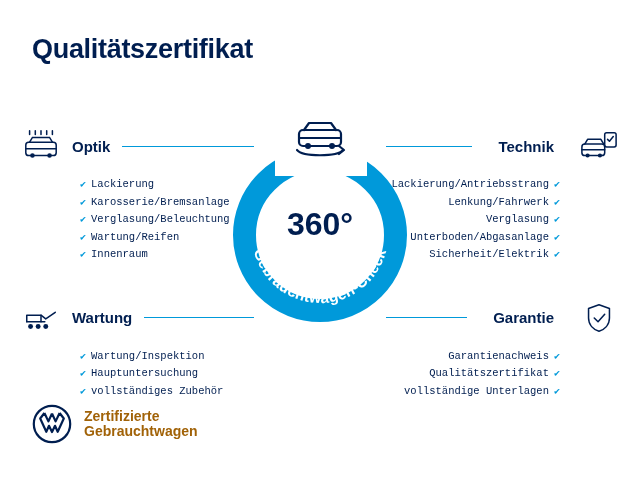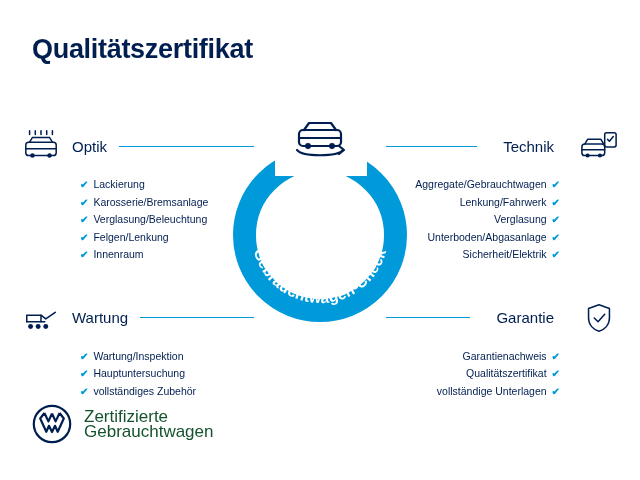--- a/index.html
+++ b/index.html
@@ -37,35 +37,36 @@
   .col-right .block-head { flex-direction: row-reverse; gap: 14px; }
 
   .head-icon {
     width: 38px; height: 36px;
     flex: 0 0 38px;
     display: flex; align-items: center; justify-content: center;
     color: #001e50;
   }
   .head-label {
     font-size: 15px;
-    font-weight: normal;
+    font-weight: bold;
     color: #001e50;
     padding: 0 12px;
     white-space: nowrap;
   }
   .head-rule {
     flex: 1 1 auto;
     height: 1px;
     background: #0099da;
   }
 
   .list {
     list-style: none;
     margin: 10px 0 0 0;
     padding: 0;
+    font-family: Liberation Mono, monospace;
   }
   .list li {
     font-size: 10.5px;
     color: #001e50;
     line-height: 17.5px;
     white-space: nowrap;
   }
   .col-left .list li { padding-left: 58px; }
   .col-right .list li { padding-right: 58px; }
   .tick {
@@ -135,23 +136,23 @@
     bottom: 36px;
     display: flex;
     align-items: center;
   }
   .vw-logo {
     width: 40px; height: 40px;
     flex: 0 0 40px;
   }
   .footer-text {
     margin-left: 12px;
-    font-size: 17px;
-    font-weight: normal;
-    color: #14532d;
+    font-size: 14px;
+    font-weight: bold;
+    color: #a16207;
     line-height: 15px;
   }
 </style>
 </head>
 <body>
 
 <div class="page">
 
   <div class="title">Qualitätszertifikat</div>
 
@@ -171,21 +172,21 @@
             </g>
           </svg>
         </span>
         <span class="head-label">Optik</span>
         <span class="head-rule"></span>
       </div>
       <ul class="list">
         <li><span class="tick">✔</span><span>Lackierung</span></li>
         <li><span class="tick">✔</span><span>Karosserie/Bremsanlage</span></li>
         <li><span class="tick">✔</span><span>Verglasung/Beleuchtung</span></li>
-        <li><span class="tick">✔</span><span>Felgen/Lenkung</span></li>
+        <li><span class="tick">✔</span><span>Wartung/Reifen</span></li>
         <li><span class="tick">✔</span><span>Innenraum</span></li>
       </ul>
     </div>
 
     <div class="gap"></div>
 
     <div class="block">
       <div class="block-head">
         <span class="head-icon">
           <svg viewBox="0 0 40 36" width="38" height="36">
@@ -225,21 +226,21 @@
               <circle cx="21" cy="28" r="2.2" fill="#001e50" stroke="none"></circle>
               <rect x="26" y="4" width="12" height="15" rx="2"></rect>
               <path d="M29 11 L31 13 L35 8"></path>
             </g>
           </svg>
         </span>
         <span class="head-label">Technik</span>
         <span class="head-rule"></span>
       </div>
       <ul class="list">
-        <li><span>Aggregate/Gebrauchtwagen</span><span class="tick">✔</span></li>
+        <li><span>Lackierung/Antriebsstrang</span><span class="tick">✔</span></li>
         <li><span>Lenkung/Fahrwerk</span><span class="tick">✔</span></li>
         <li><span>Verglasung</span><span class="tick">✔</span></li>
         <li><span>Unterboden/Abgasanlage</span><span class="tick">✔</span></li>
         <li><span>Sicherheit/Elektrik</span><span class="tick">✔</span></li>
       </ul>
     </div>
 
     <div class="gap"></div>
 
     <div class="block">
@@ -284,20 +285,21 @@
 
     <svg class="badge-arc-text" viewBox="0 0 174 174">
       <defs>
         <path id="arcpath" d="M 19 87 A 68 68 0 0 0 155 87"></path>
       </defs>
       <text>
         <textPath href="#arcpath" startOffset="50%" text-anchor="middle">Gebrauchtwagen-Check</textPath>
       </text>
     </svg>
 
+    <div class="badge-center">360°</div>
   </div>
 
   <div class="footer">
     <span class="vw-logo">
       <svg viewBox="0 0 40 40" width="40" height="40">
         <circle cx="20" cy="20" r="18.2" fill="none" stroke="#001e50" stroke-width="2.2"></circle>
         <path d="M20 9.5 L16.4 17.4 L12.4 9.0
                  M12.4 9.0 L8.2 14.5 L14.3 27.8 L17.0 21.8 L20 28.0 L23.0 21.8 L25.7 27.8 L31.8 14.5 L27.6 9.0
                  M27.6 9.0 L23.6 17.4 L20 9.5" fill="none" stroke="#001e50" stroke-width="2.2" stroke-linejoin="round"></path>
       </svg>

